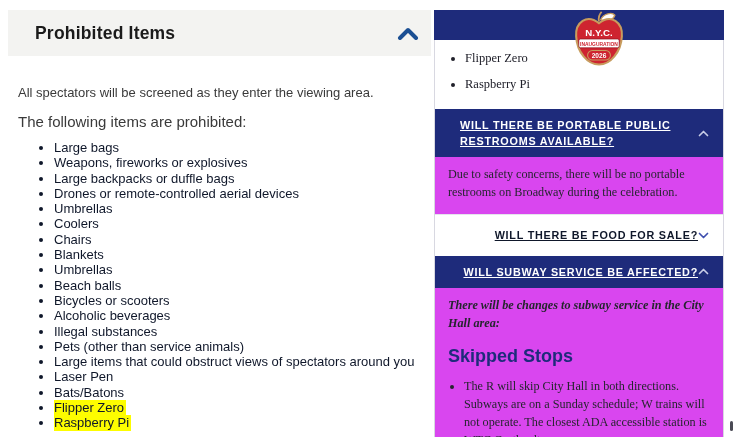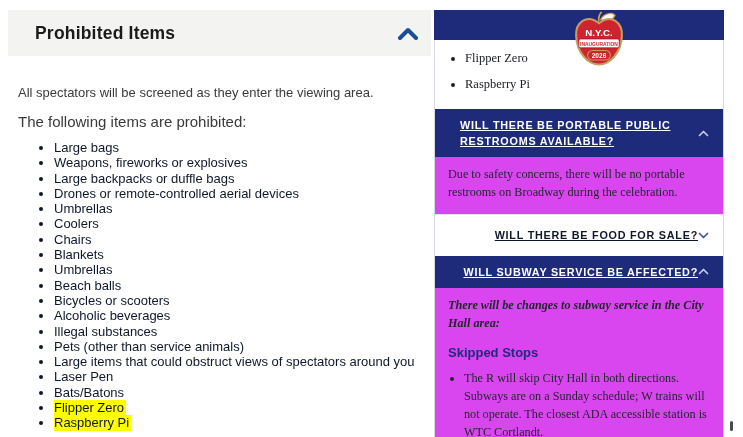--- a/index.html
+++ b/index.html
@@ -47,21 +47,21 @@
     max-width:238px; text-transform:uppercase;
   }
   .faq-header.collapsed { background:#fff; color:#0f172a; border-top:1px solid #e4e4ec; padding:12px 14px 12px 17px; }
   .faq-answer {
     font-family:"Liberation Serif", serif; font-size:12.2px; line-height:1.48;
     color:#25252e; padding:8px 16px 13px 13px; background:#d946ef;
   }
   .italic-note { font-style:italic; font-weight:bold; margin-bottom:2px; }
   .sec-heading {
     font-family:"Liberation Sans", sans-serif; font-weight:bold;
-    color:#1e2b7b; font-size:13px; margin:11px 0 7px 0;
+    color:#1e2b7b; font-size:18px; margin:11px 0 7px 0;
   }
   ul.sub-bullets {
     list-style:disc; padding-left:16px; margin:0;
   }
   ul.sub-bullets li { margin-bottom:10px; }
 
   
   .logo { position:absolute; left:138px; top:0; width:54px; height:58px; z-index:5; }
 
   

